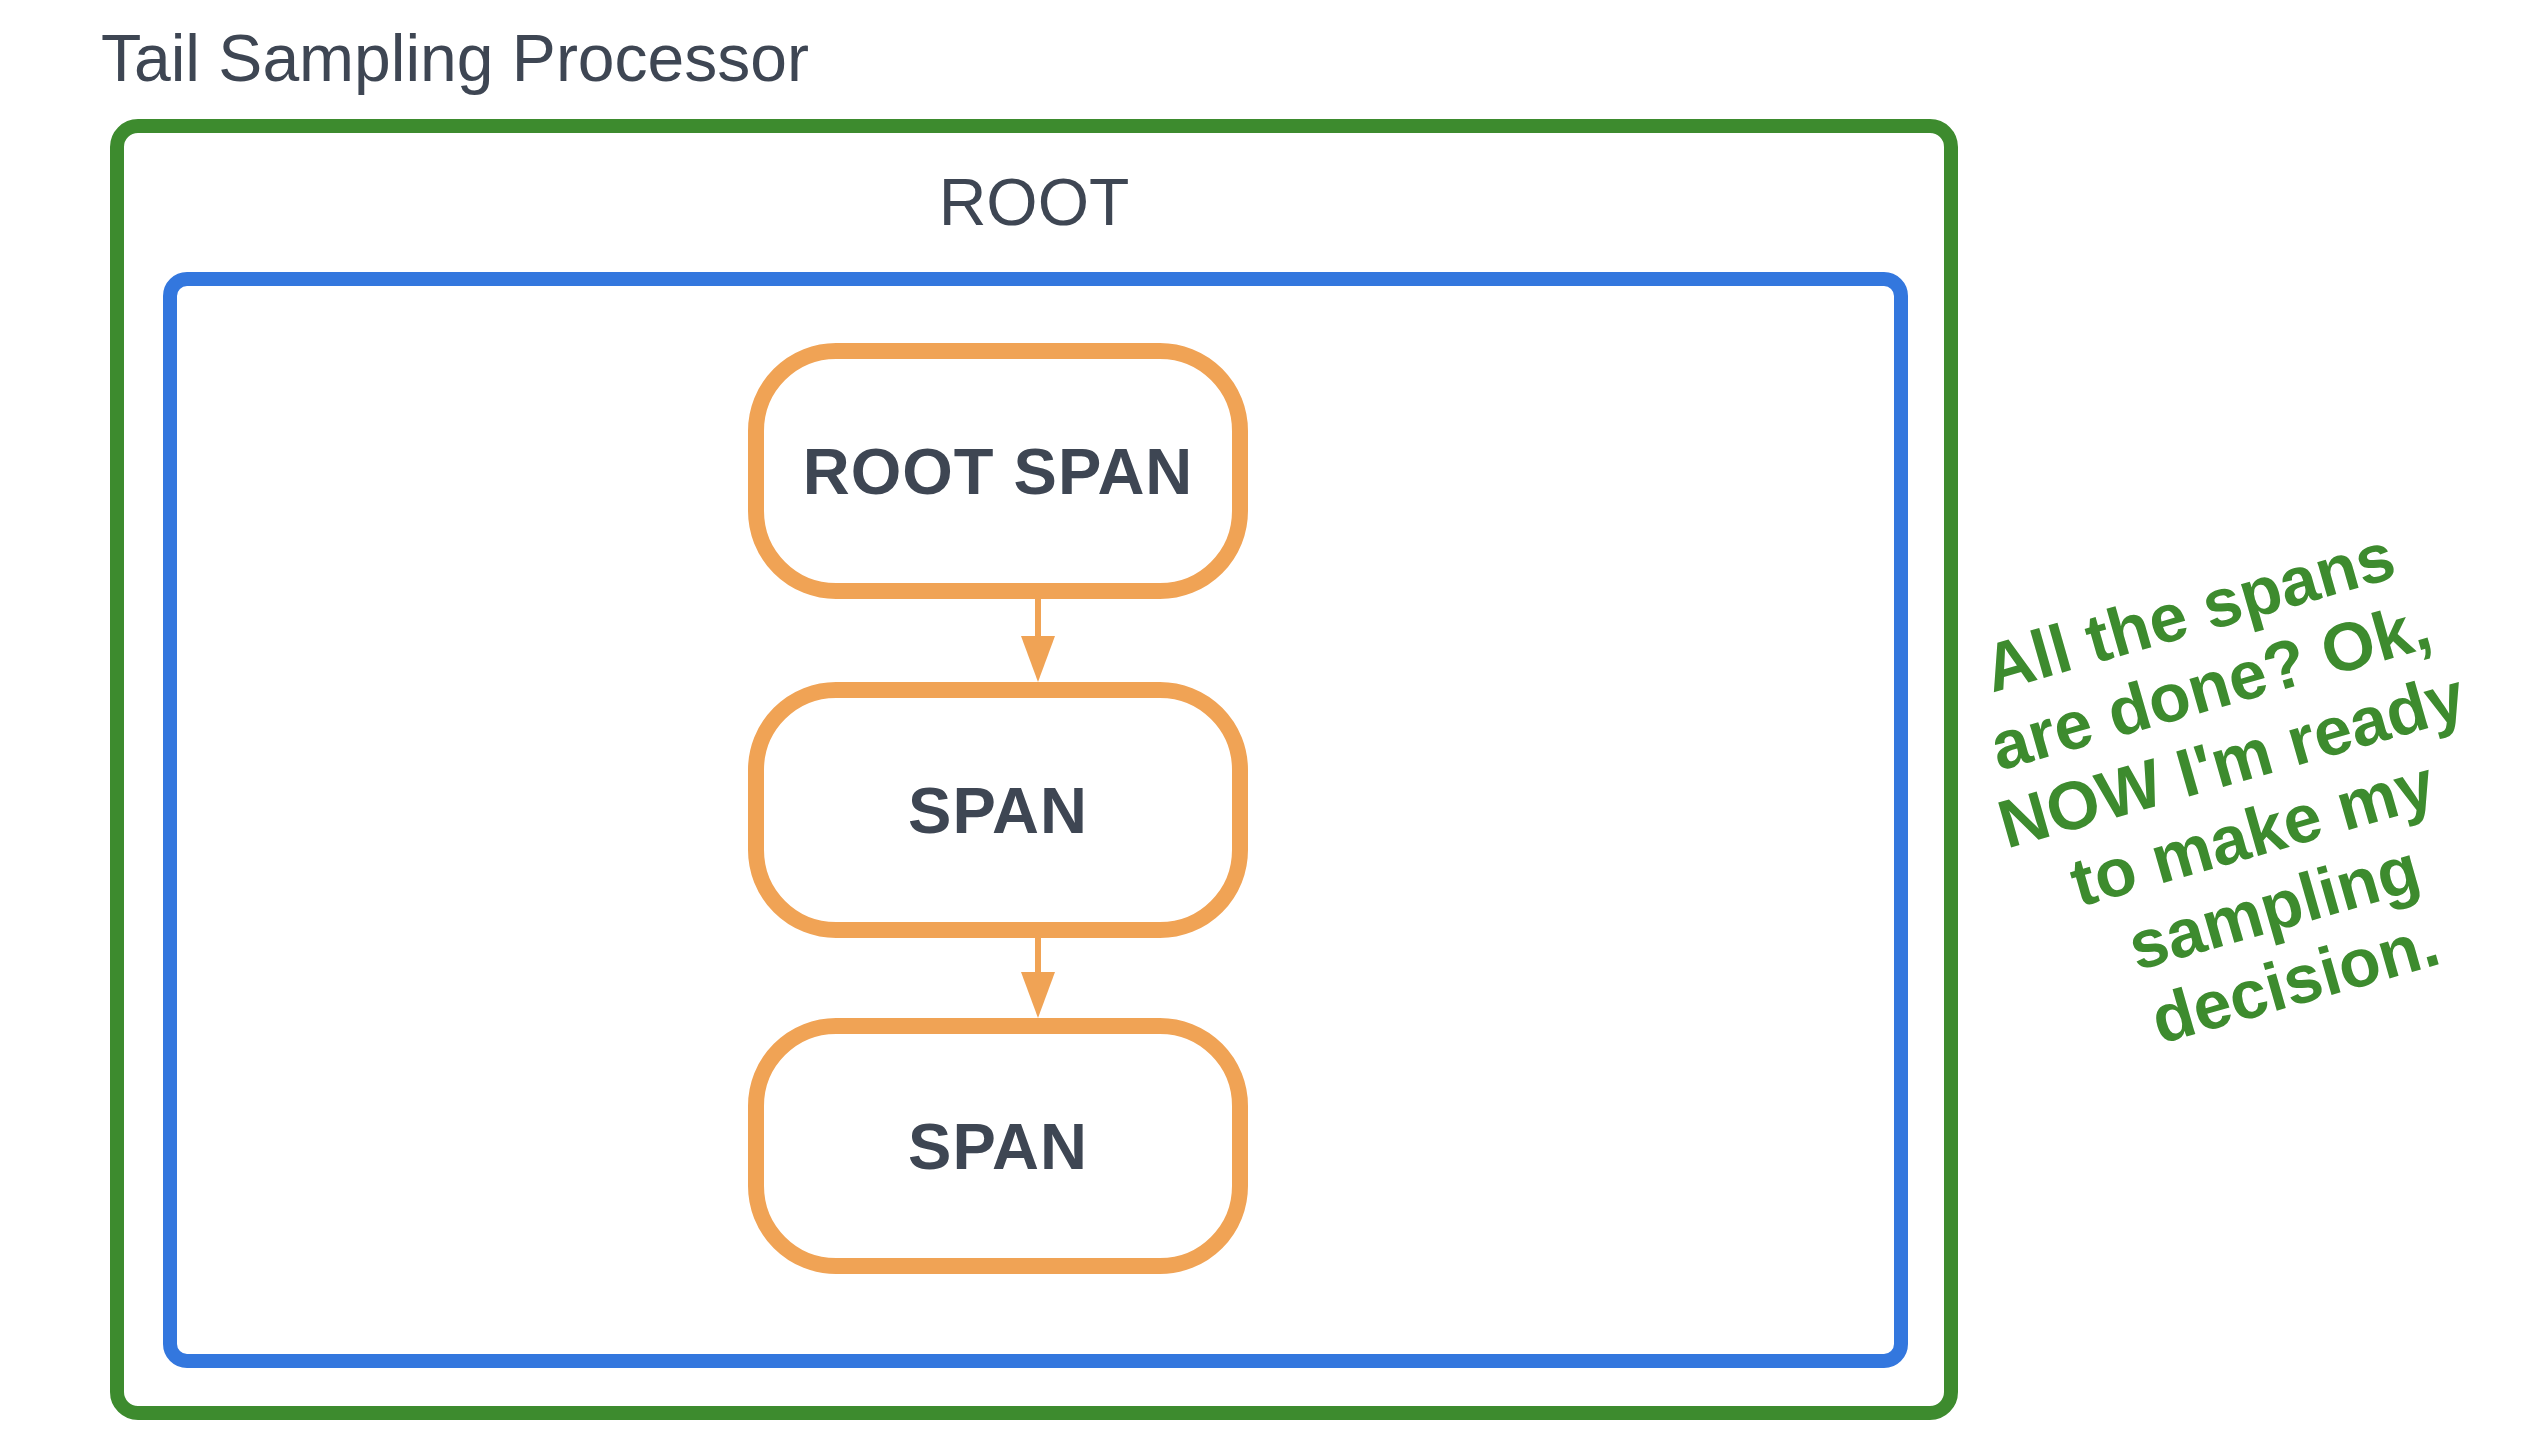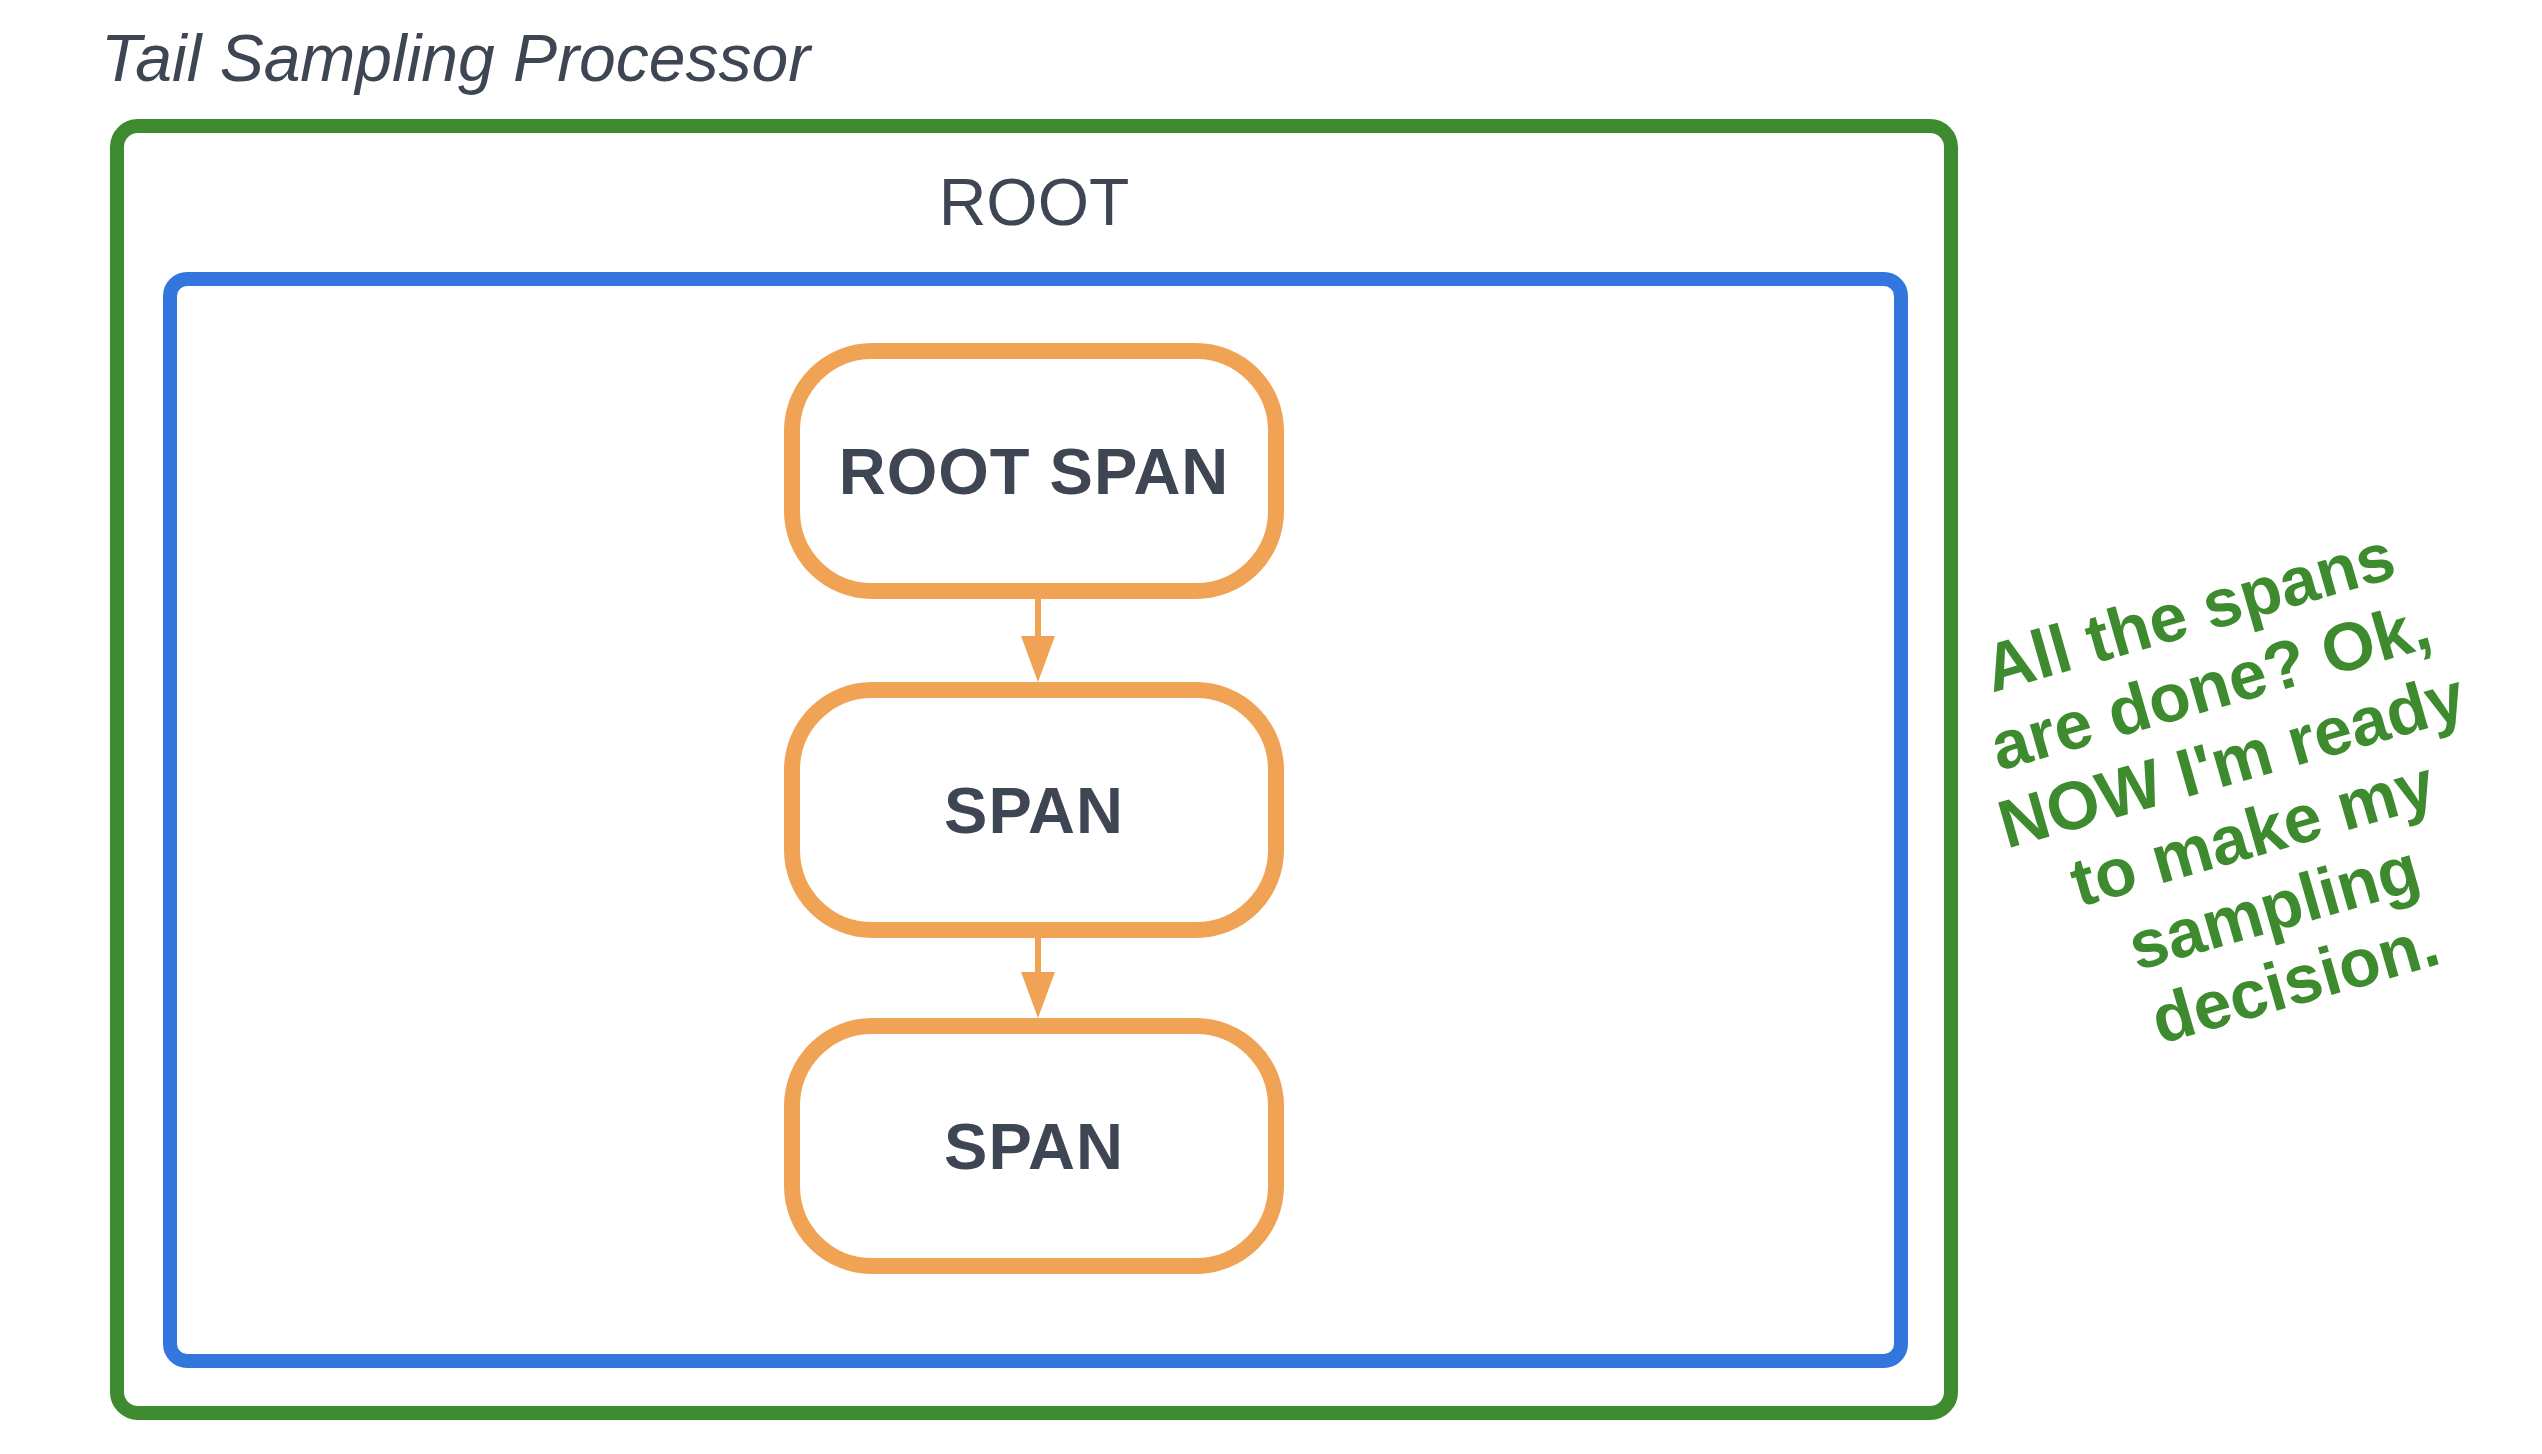--- a/index.html
+++ b/index.html
@@ -17,21 +17,20 @@
     position: relative;
     overflow: hidden;
   }
   .title {
     position: absolute;
     left: 101px; top: 22px;
     font-size: 66px;
     line-height: 1.1;
     color: var(--slate);
     white-space: nowrap;
-    font-style: italic;
   }
   .green-box {
     position: absolute;
     left: 110px; top: 119px;
     width: 1848px; height: 1301px;
     border: 14px solid var(--green);
     border-radius: 28px;
     background: transparent;
   }
   .trace-label {
@@ -46,21 +45,21 @@
   .blue-box {
     position: absolute;
     left: 163px; top: 272px;
     width: 1745px; height: 1096px;
     border: 14px solid var(--blue);
     border-radius: 24px;
     background: transparent;
   }
   .span-node {
     position: absolute;
-    left: 784px;
+    left: 748px;
     width: 500px; height: 256px;
     border: 16px solid var(--orange);
     border-radius: 88px;
     background: #fff;
     display: flex;
     align-items: center;
     justify-content: center;
   }
   .span-node .span-label {
     font-size: 65px;

